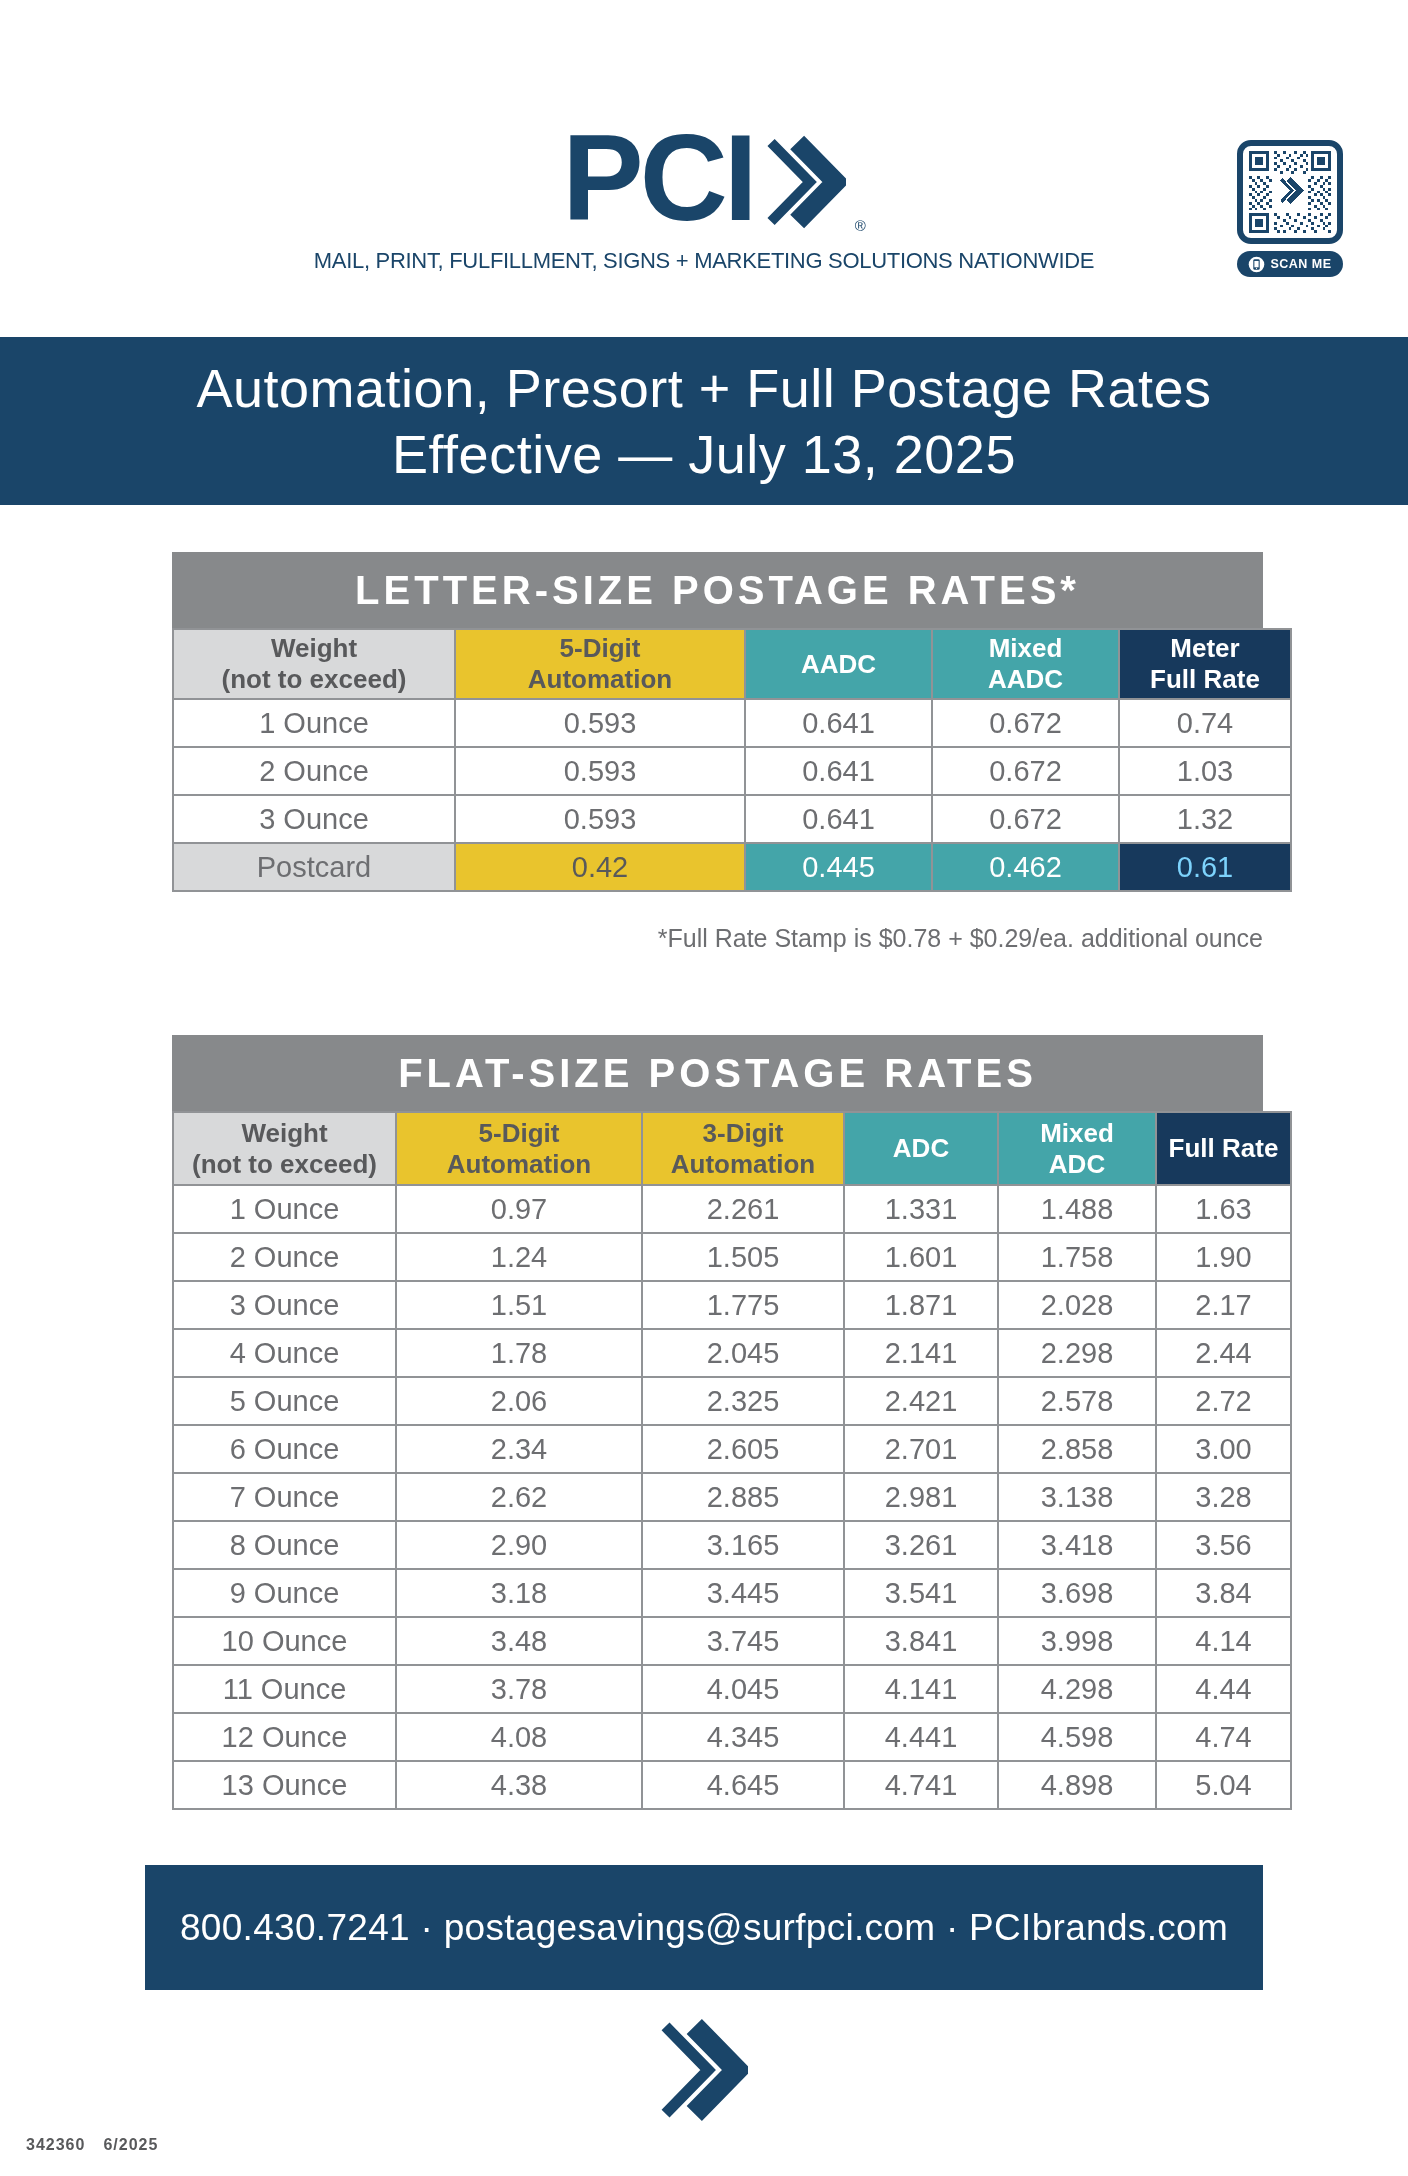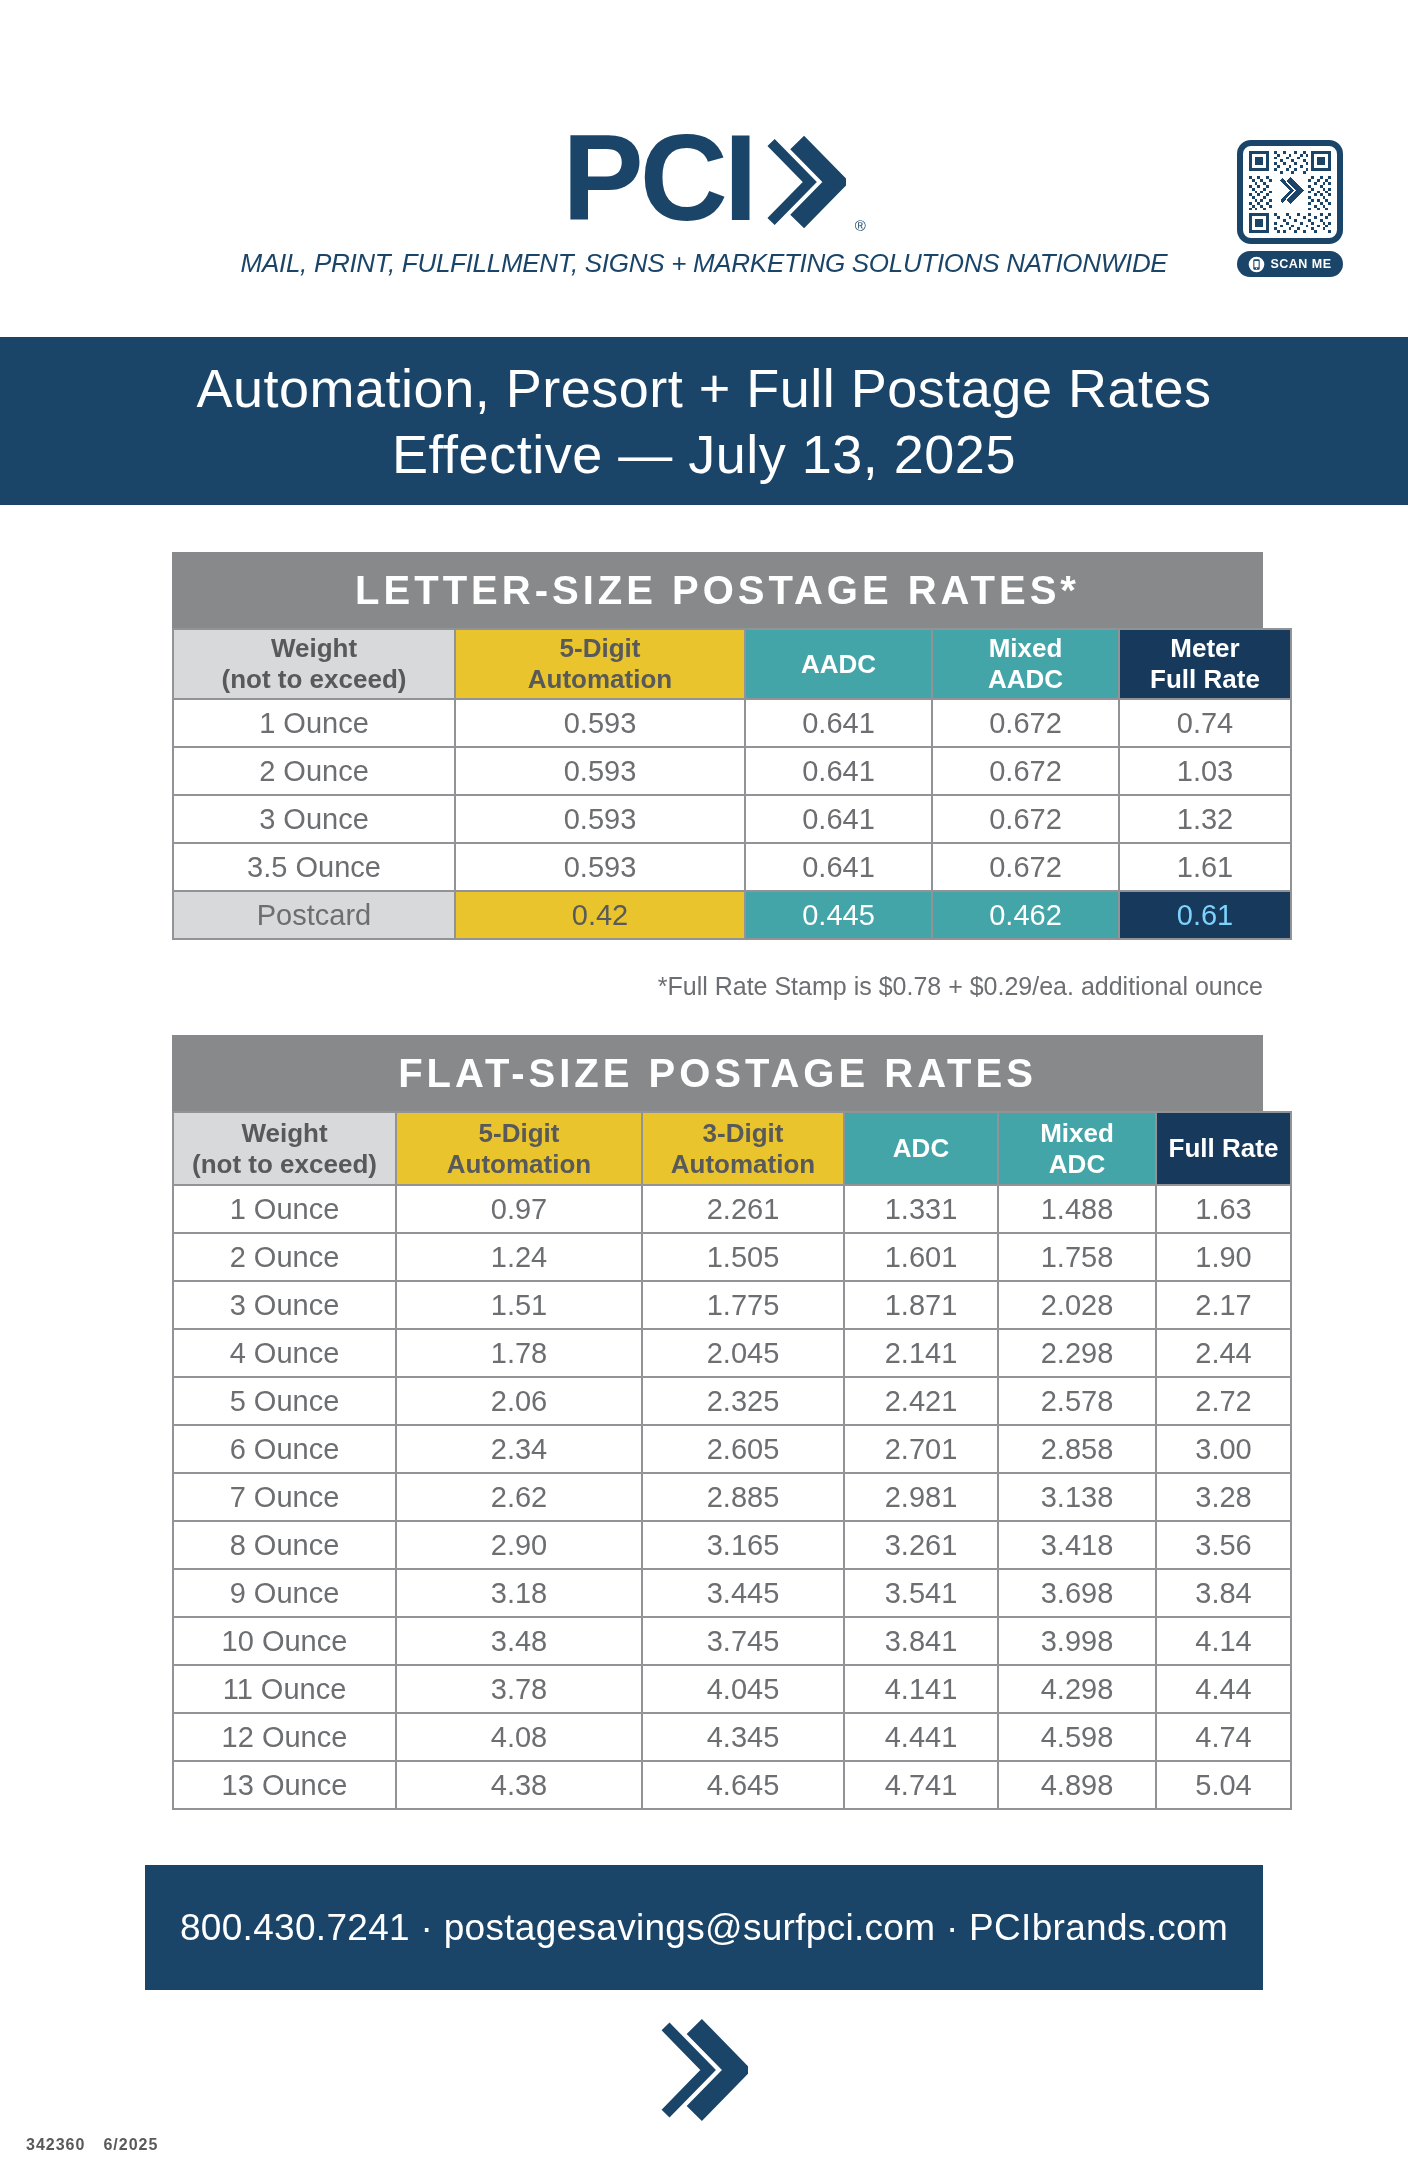--- a/index.html
+++ b/index.html
@@ -11,21 +11,21 @@
   html,body{background:#ffffff;}
   body{font-family:"Liberation Sans", sans-serif;}
   .page{position:relative; width:1408px; height:2176px; background:#fff; overflow:hidden;border-radius:21px;}
 
   
   .brand{position:absolute; top:124px; left:0; right:0; text-align:center;}
   .logo-row{display:inline-flex; align-items:flex-end; position:relative;}
   .logo-text{font-size:122px; font-weight:bold; color:var(--navy); line-height:0.82; letter-spacing:-4px;}
   .logo-chevron{margin-left:12px; position:relative; top:6px; color:var(--navy);}
   .registered{position:absolute; right:-20px; bottom:-6px; font-size:15px; color:var(--navy); font-weight:normal;}
-  .tagline{margin-top:20px; font-size:26px; letter-spacing:-0.3px; color:var(--navy); font-weight:normal;font-style:italic;}
+  .tagline{margin-top:20px; font-size:22px; letter-spacing:-0.3px; color:var(--navy); font-weight:normal;}
 
   
   .qr-block{position:absolute; top:140px; right:65px; width:106px; text-align:center;}
   .qr-frame{width:106px; height:104px; border:6px solid var(--navy); border-radius:14px; background:#fff; padding:5px;}
   .qr-frame svg{display:block; width:100%; height:100%; color:var(--navy);}
   .scan-pill{margin-top:7px; height:26px; background:var(--navy); border-radius:13px;
              display:flex; align-items:center; justify-content:center; gap:5px; padding:0 8px;}
   .scan-pill span{color:#fff; font-size:12.5px; font-weight:bold; letter-spacing:0.5px; white-space:nowrap;}
 
   
@@ -174,27 +174,20 @@
         <td>1.03</td>
       </tr>
       <tr>
         <td>3 Ounce</td>
         <td>0.593</td>
         <td>0.641</td>
         <td>0.672</td>
         <td>1.32</td>
       </tr>
       <tr>
-        <td>3.5 Ounce</td>
-        <td>0.593</td>
-        <td>0.641</td>
-        <td>0.672</td>
-        <td>1.61</td>
-      </tr>
-      <tr>
         <td class="c-gray">Postcard</td>
         <td class="c-yellow">0.42</td>
         <td class="c-teal">0.445</td>
         <td class="c-teal">0.462</td>
         <td class="c-navy">0.61</td>
       </tr>
     </tbody>
       </table>
     <div class="footnote">*Full Rate Stamp is $0.78 + $0.29/ea. additional ounce</div>
   </div>

